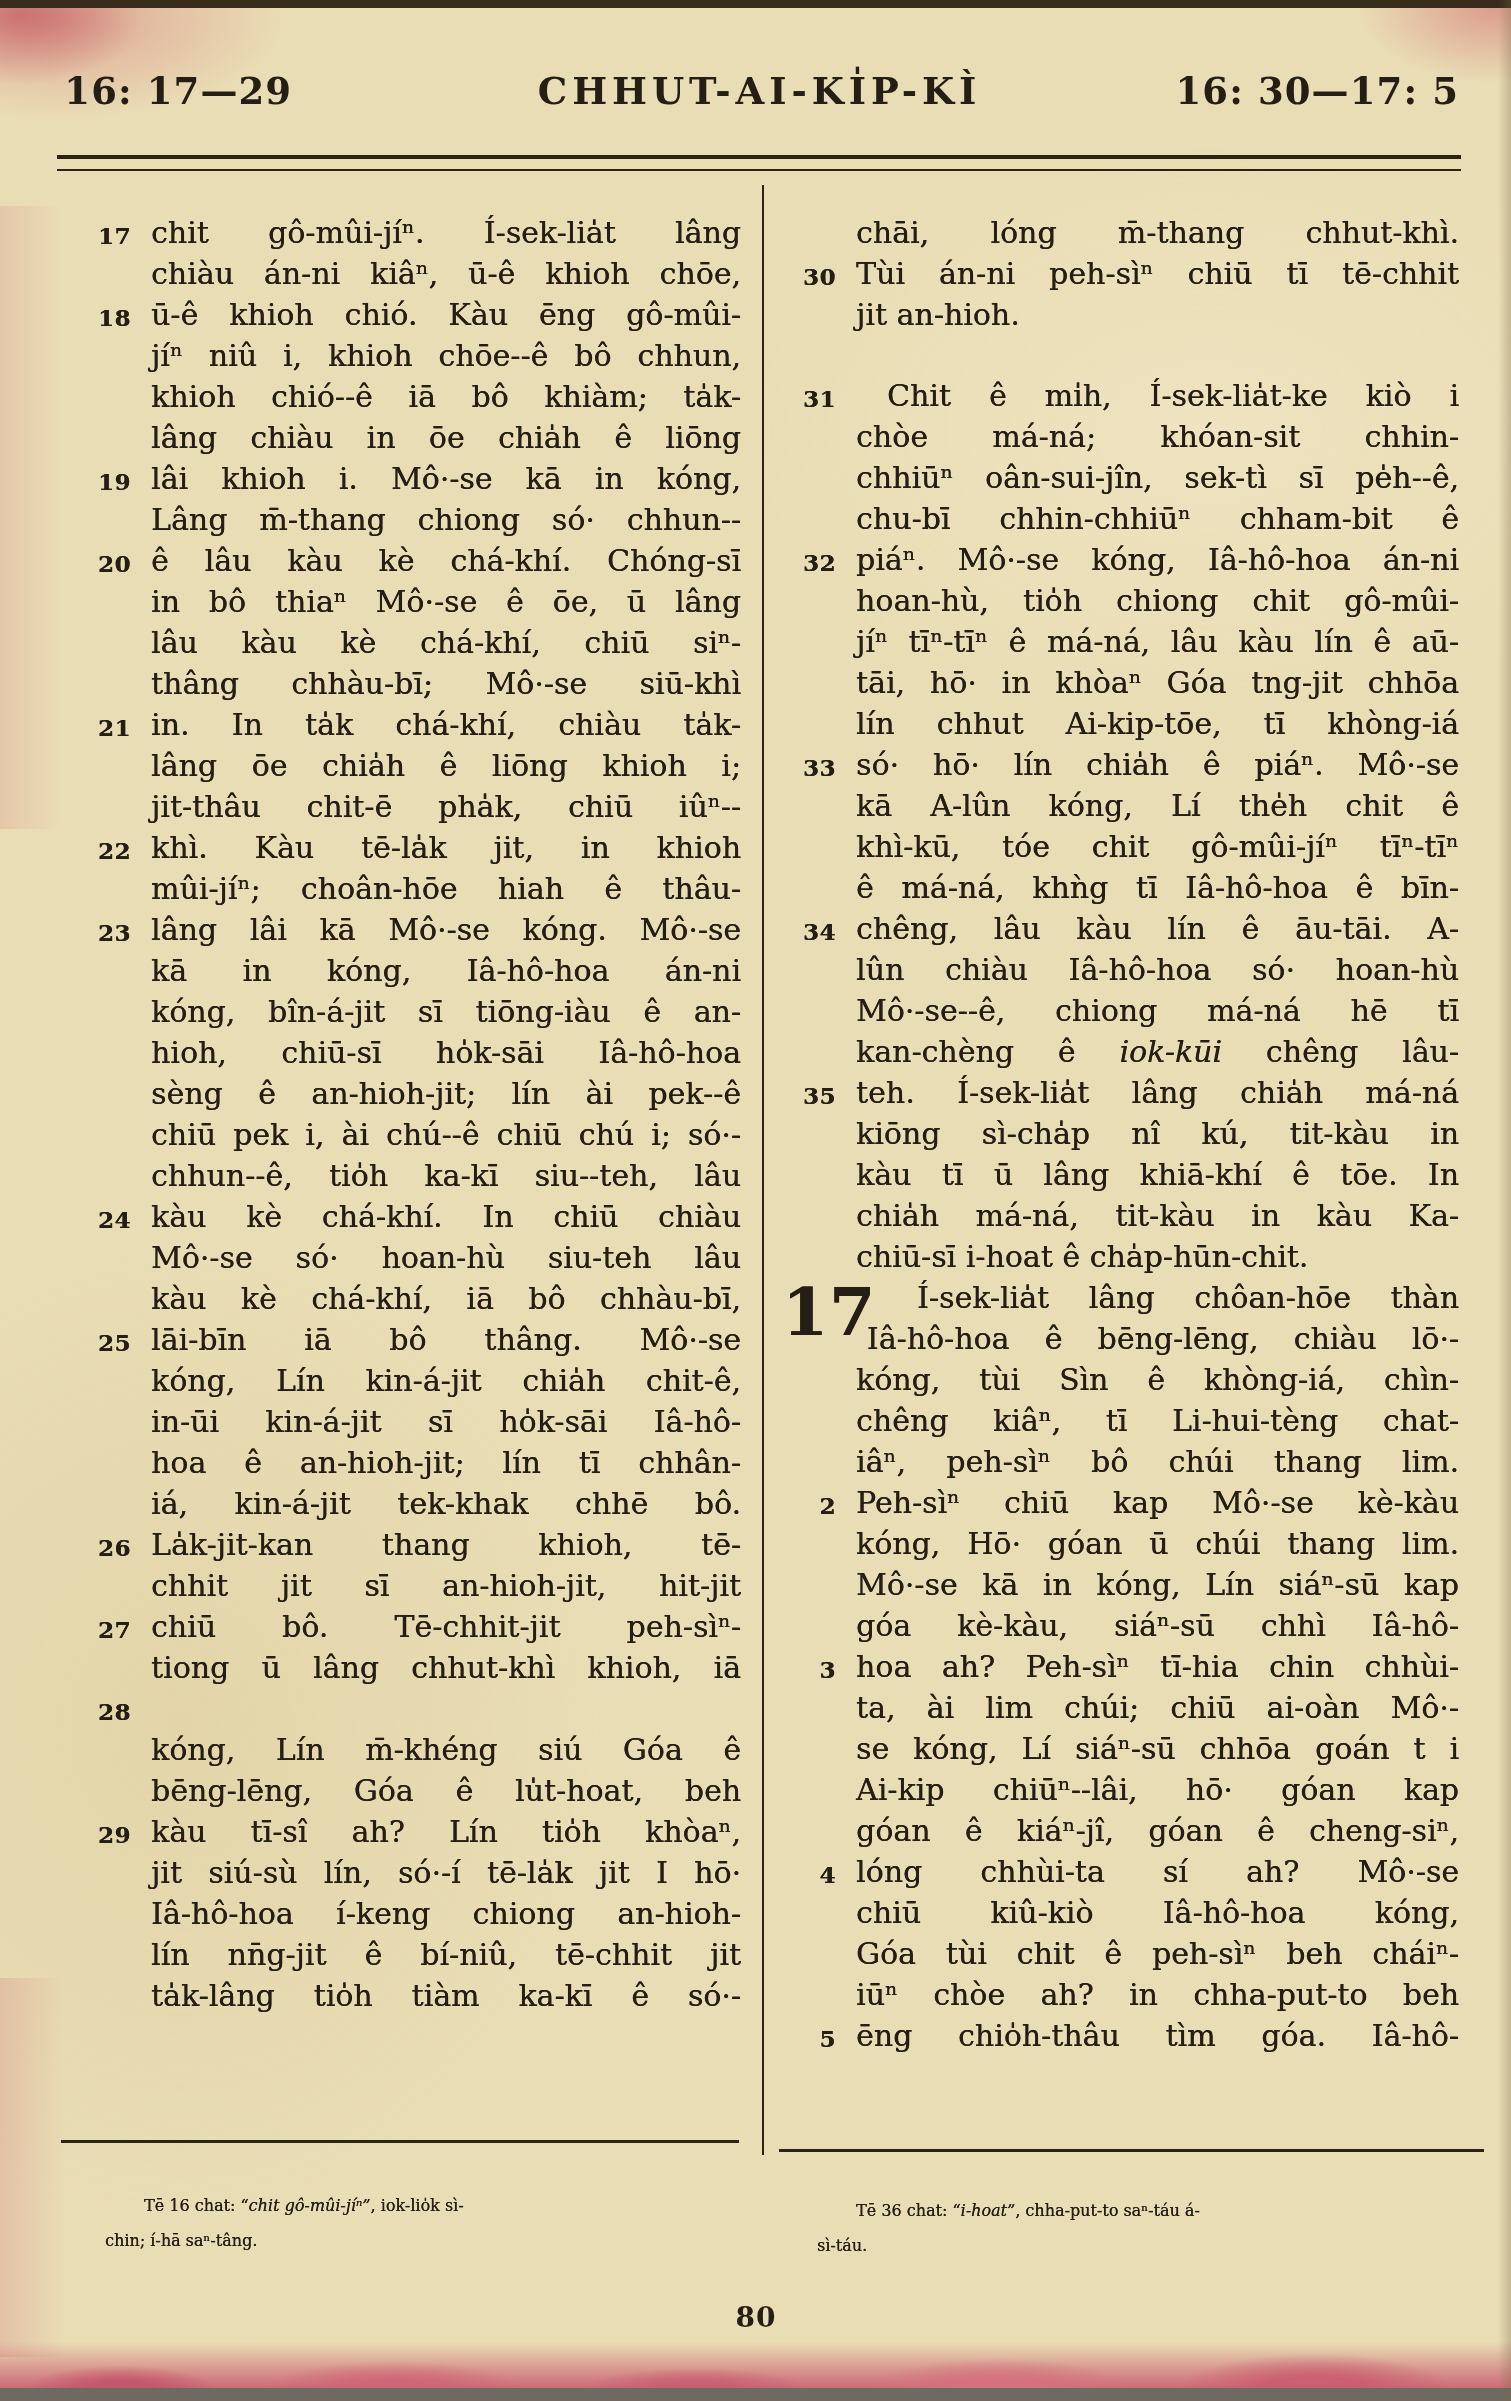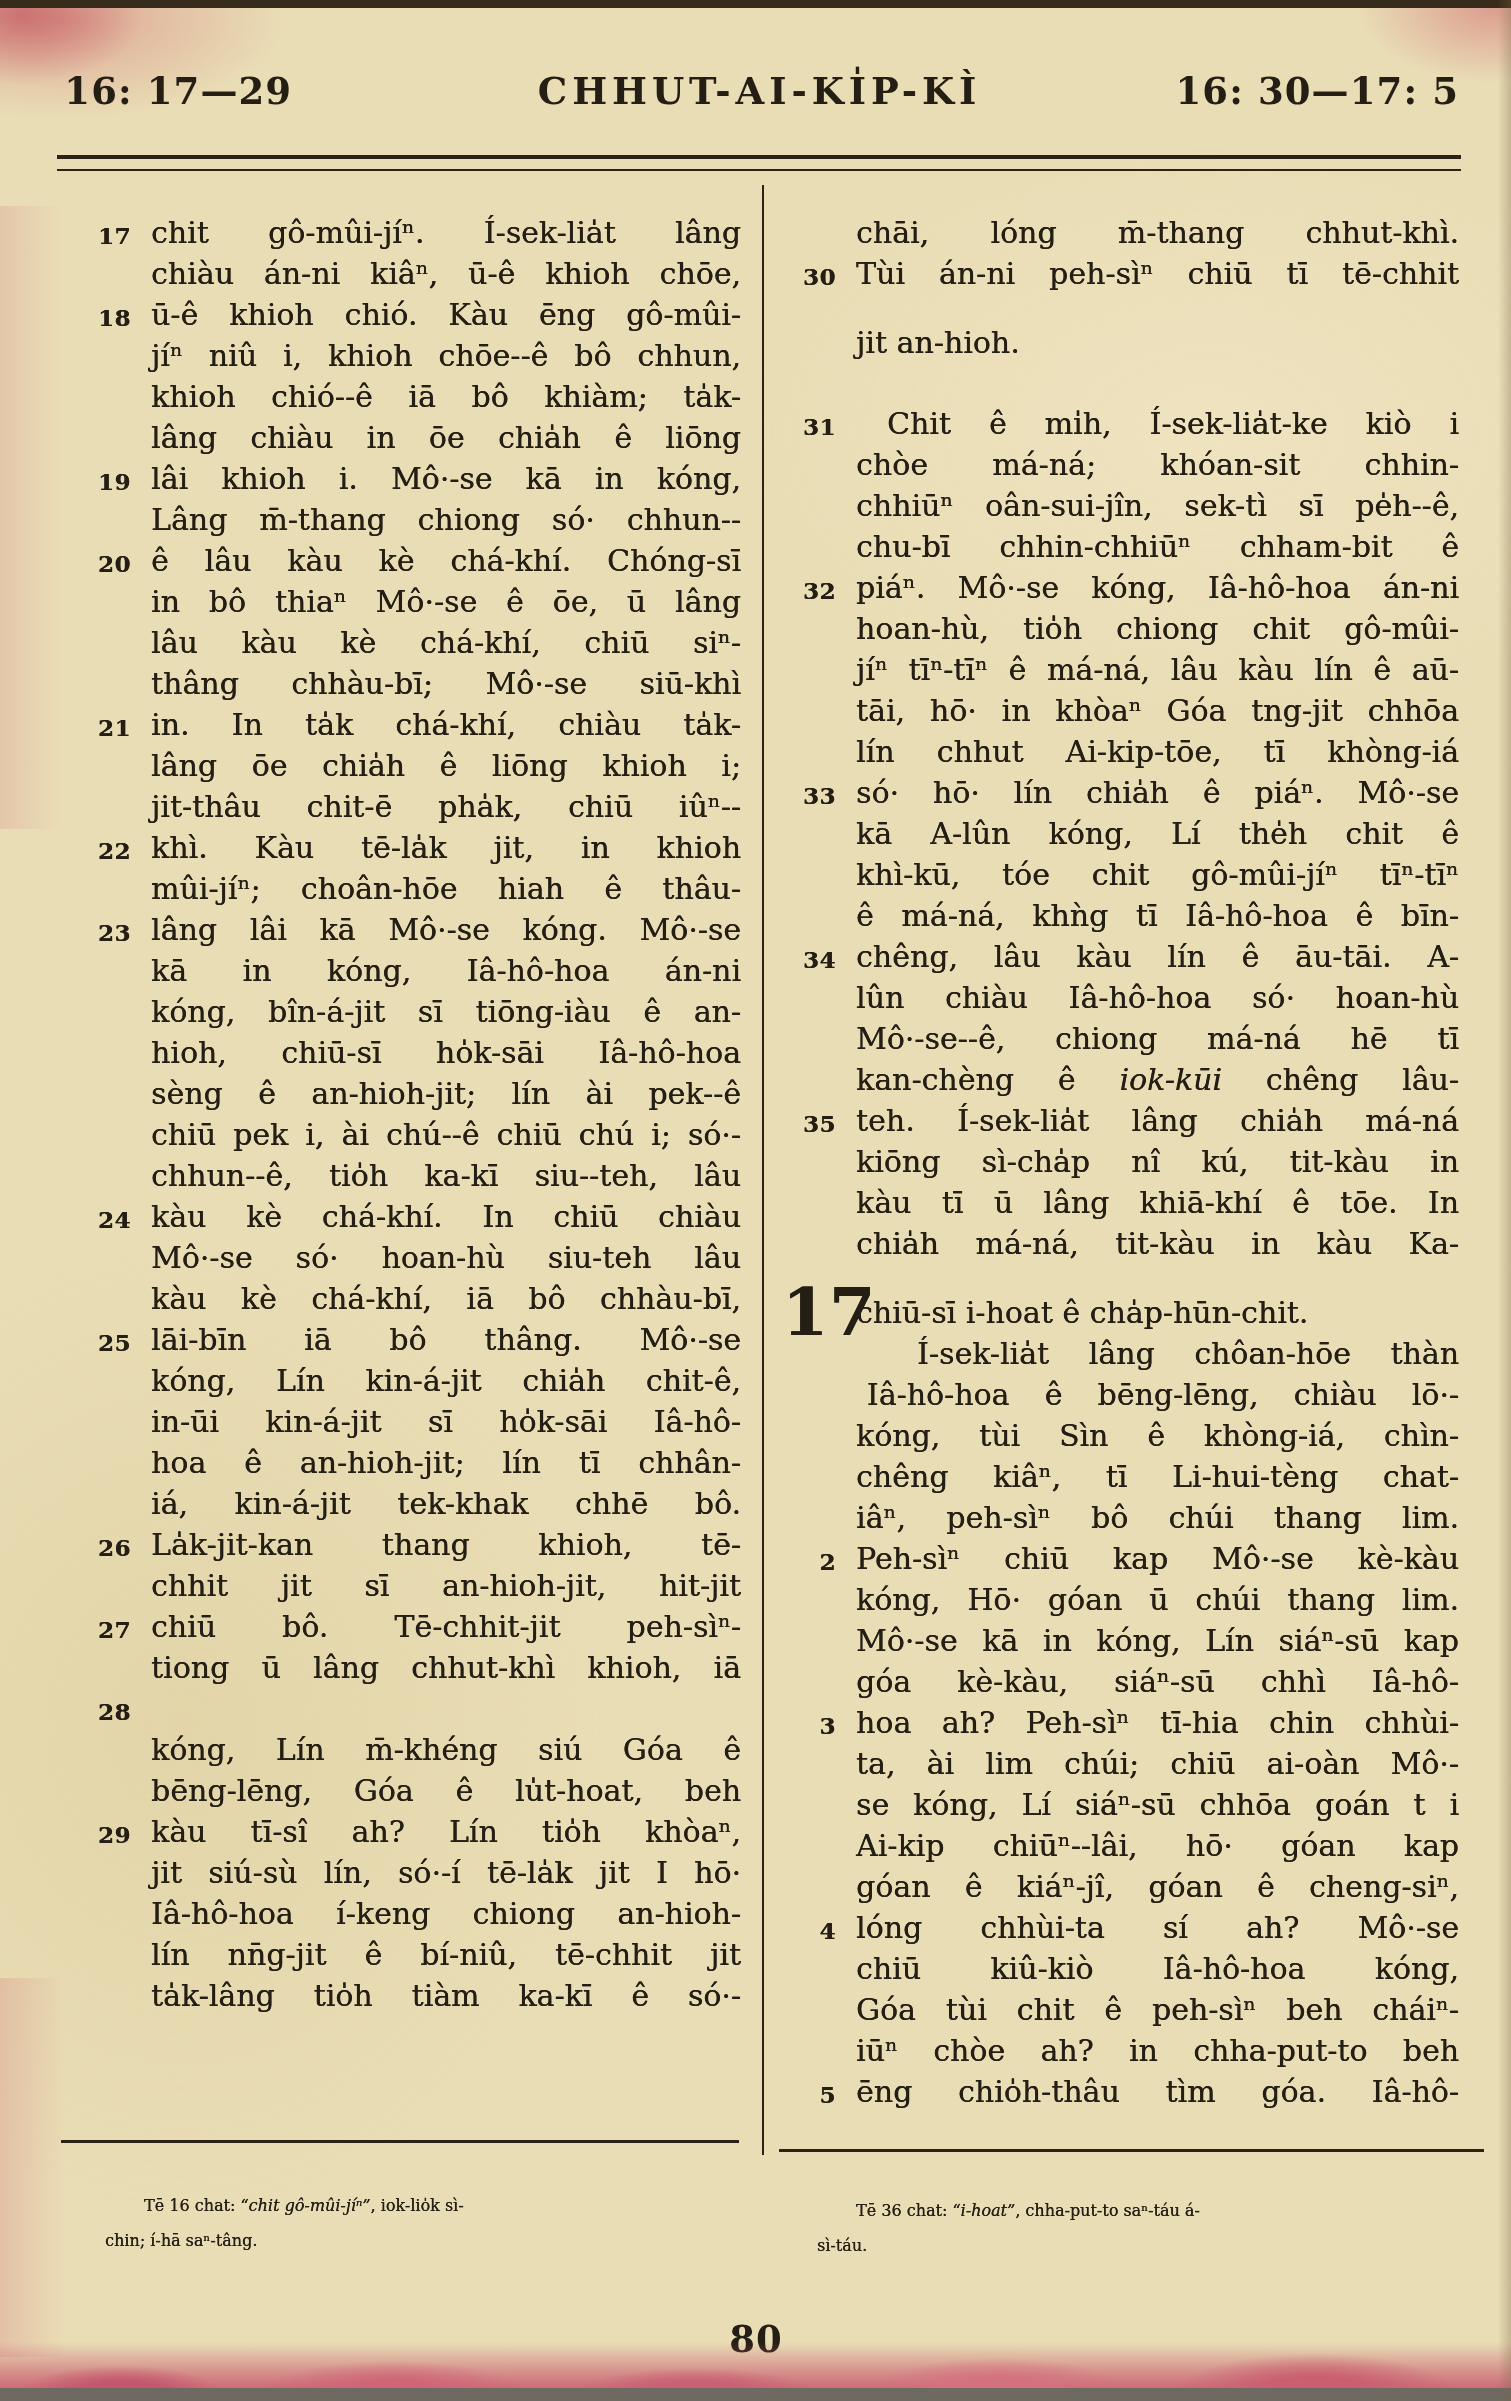--- a/index.html
+++ b/index.html
@@ -49,40 +49,40 @@
 
   .col-divider{position:absolute;left:762px;top:185px;width:2.2px;height:1970px;background:#2b2416;}
 
   
   .column{position:absolute;top:212px;font-size:30px;line-height:41px;
     text-shadow:0.3px 0 0 currentColor;}
   #col-left{left:151px;width:590px;}
   #col-right{left:856px;width:603px;}
   .line{position:relative;height:41px;text-align:justify;text-align-last:justify;
     white-space:nowrap;}
-  .line.end{text-align-last:left;margin-top:28px;}
+  .line.end{text-align-last:left;}
   .line.p{text-indent:31px;margin-top:40px;}
   .line.ch1{padding-left:61px;}
   .line.ch2{padding-left:10.8px;}
   .verse{position:absolute;left:-81px;top:2.7px;width:61px;font-size:23px;font-weight:bold;
     text-align:right;text-align-last:right;text-indent:0;letter-spacing:0.5px;}
   .chapter-num{position:absolute;left:782px;top:1284px;font-size:66px;line-height:0.85;
     font-weight:bold;letter-spacing:1.1px;text-shadow:0.5px 0 0 currentColor;}
 
   
   .fn-rule{position:absolute;height:3.3px;background:#2b2416;}
   .fn-rule.l{left:61px;width:678px;top:2140px;}
   .fn-rule.r{left:779px;width:705px;top:2149px;}
   .footnote{font-size:16px;line-height:35px;position:absolute;text-shadow:0.2px 0 0 currentColor;margin-left:30px;}
   #fn-left{left:75px;top:2188px;width:664px;}
   #fn-right{left:787px;top:2193px;width:696px;}
   .fline.first{text-indent:39px;}
 
   .page-number{position:absolute;top:2301px;left:0;width:1512px;text-align:center;
-    font-size:37px;font-weight:bold;letter-spacing:1.1px;margin-top:16px;}
+    font-size:28px;font-weight:bold;letter-spacing:1.1px;}
 </style>
 </head>
 <body>
 
 <div class="page">
 
   <div class="stain-tl"></div>
   <div class="stain-tr"></div>
   <div class="stain-left"></div>
   <div class="stain-bl"></div>

